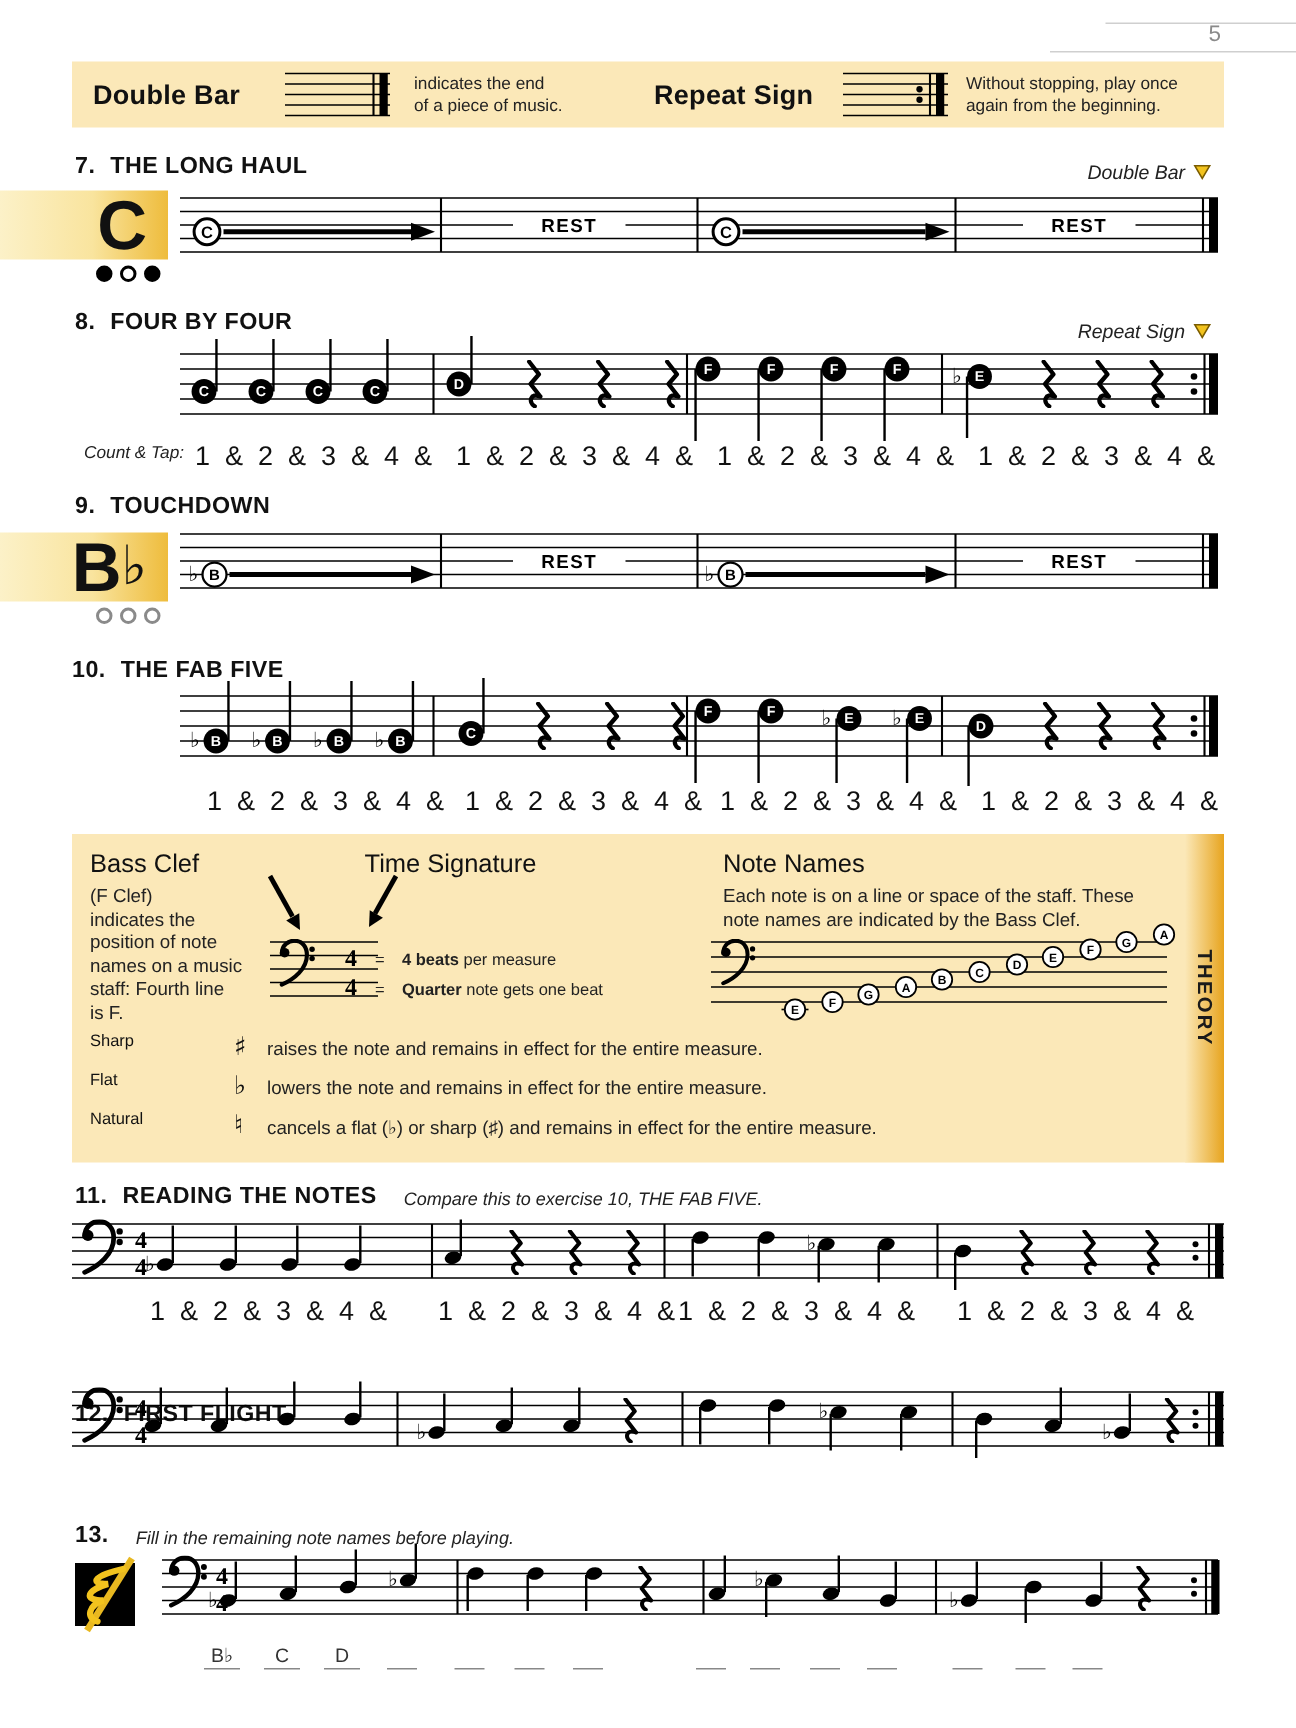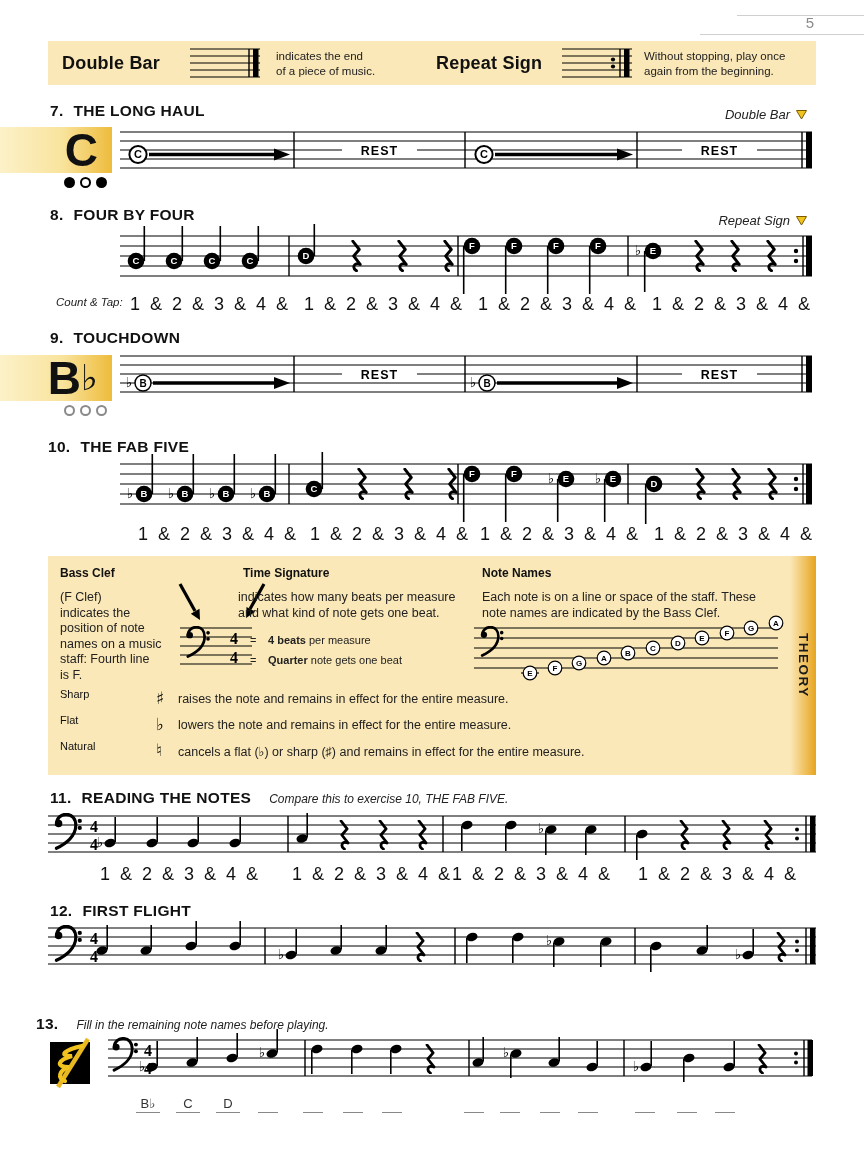--- a/index.html
+++ b/index.html
@@ -26,21 +26,21 @@
   .dot.f{background:#000}
   .dot.gray{border-color:#8a8a8a}
   
   .cnt{position:absolute;font-weight:normal;font-size:18px;word-spacing:5px;white-space:pre}
   .ctl{position:absolute;font-style:italic;font-size:11.5px;color:#222}
   
   .ans{position:absolute;width:24px;text-align:center;font-size:13px;color:#333;
        border-bottom:1.5px solid #888;padding-bottom:1px}
   .blank{position:absolute;width:20px;height:12px;border-bottom:1.5px solid #888}
   
-  .thh{position:absolute;font-weight:bold;font-size:12px}
+  .thh{position:absolute;font-weight:normal;font-size:17px}
   .thb{position:absolute;font-size:12.5px;line-height:15.5px;color:#222}
   .eqrow{position:absolute;font-size:11px;color:#222}
   .eqrow .eq{display:inline-block;width:18px}
   .accterm{position:absolute;font-weight:normal;font-size:11px}
   .accsym{position:absolute;font-size:17px;font-family:"DejaVu Sans",sans-serif}
   .accdesc{position:absolute;font-size:12.5px;color:#222}
   .theorytab{position:absolute;right:0;top:0;bottom:0;width:26px;
              background:linear-gradient(90deg,#FBE8B8,#E7A41E);
              display:flex;align-items:center;justify-content:center}
   .theorytab span{writing-mode:vertical-rl;font-weight:bold;font-size:13.5px;letter-spacing:1.5px;color:#1a1a1a}
@@ -349,24 +349,20 @@
     </svg>
     <svg style="left:126px;top:66px" width="84" height="54">
       <path class="sl" d="M6 6H78M6 15H78M6 24H78M6 33H78M6 42H78"></path>
       <use href="#bclef" x="10" y="4" width="26" height="32"></use>
       <text class="sig" x="60" y="22">4</text>
       <text class="sig" x="60" y="41">4</text>
     </svg>
     <div class="eqrow" style="left:202px;top:78px"><span class="eq">=</span><b>4 beats</b><span> per measure</span></div>
     <div class="eqrow" style="left:202px;top:98px"><span class="eq">=</span><b>Quarter</b><span> note gets one beat</span></div>
     <div class="thh" style="left:195px;top:10px">Time Signature</div>
-    <div class="thb" style="left:190px;top:34px">
-      <div>indicates how many beats per measure</div>
-      <div>and what kind of note gets one beat.</div>
-    </div>
     <div class="thh" style="left:434px;top:10px">Note Names</div>
     <div class="thb" style="left:434px;top:34px">
       <div>Each note is on a line or space of the staff.  These</div>
       <div>note names are indicated by the Bass Clef.</div>
     </div>
     <svg style="left:424px;top:60px" width="316" height="66">
       <path class="sl" d="M2 12H306M2 22H306M2 32H306M2 42H306M2 52H306"></path>
       <use href="#bclef" x="6" y="10" width="26" height="31"></use>
       <line class="sl" x1="49" y1="57" x2="67" y2="57"></line>
       <circle class="nn" cx="58" cy="57" r="6.8"></circle>
@@ -458,21 +454,21 @@
       <use href="#qrest" x="634" y="12" width="13" height="30"></use>
       <use href="#qrest" x="676" y="12" width="13" height="30"></use>
       <use href="#qrest" x="718" y="12" width="13" height="30"></use>
     </g>
   </svg>
   <div class="cnt" style="left:100px;top:864px">1 &amp; 2 &amp; 3 &amp; 4 &amp;</div>
   <div class="cnt" style="left:292px;top:864px">1 &amp; 2 &amp; 3 &amp; 4 &amp;</div>
   <div class="cnt" style="left:452px;top:864px">1 &amp; 2 &amp; 3 &amp; 4 &amp;</div>
   <div class="cnt" style="left:638px;top:864px">1 &amp; 2 &amp; 3 &amp; 4 &amp;</div>
 
-  <div class="exh" style="left:50px;top:902px">
+  <div class="exh" style="left:50px;top:934px">
     <span>12.</span>
       <span>FIRST FLIGHT</span>
   </div>
   <svg style="left:44px;top:920px" width="776" height="78">
     <path class="sl" d="M4 8H772M4 17H772M4 26H772M4 35H772M4 44H772"></path>
     <line class="bar" x1="221" y1="8" x2="221" y2="44"></line>
       <line class="bar" x1="411" y1="8" x2="411" y2="44"></line>
       <line class="bar" x1="591" y1="8" x2="591" y2="44"></line>
     <circle cx="753" cy="21.5" r="2"></circle>
       <circle cx="753" cy="30.5" r="2"></circle>
@@ -517,21 +513,21 @@
         <line class="stem" x1="606.8" y1="27" x2="606.8" y2="52"></line>
       <ellipse class="nhead" cx="658" cy="30.5" rx="5.6" ry="4.1" transform="rotate(-16 658 30.5)"></ellipse>
         <line class="stem" x1="663.2" y1="29.5" x2="663.2" y2="5"></line>
       <text class="flat" x="694" y="39">♭</text>
       <ellipse class="nhead" cx="704" cy="35" rx="5.6" ry="4.1" transform="rotate(-16 704 35)"></ellipse>
         <line class="stem" x1="709.2" y1="34" x2="709.2" y2="9"></line>
       <use href="#qrest" x="731" y="12" width="13" height="30"></use>
     </g>
   </svg>
 
-  <div class="exh" style="left:36px;top:1015px">
+  <div class="exh" style="left:50px;top:1015px">
     <span>13.</span>
     <span class="sub">Fill in the remaining note names before playing.</span>
   </div>
   <svg style="left:48px;top:1038px" width="46" height="50">
     <rect x="2" y="4" width="40" height="42" fill="#000"></rect>
     <path d="M40,1 L10,49" stroke="#E8B820" stroke-width="4.5" fill="none"></path>
     <path d="M34,8 C16,12 10,18 24,18 C10,22 7,29 21,29 C11,32 9,41 17,43" stroke="#F2C31E" stroke-width="4.2" fill="none" stroke-linecap="round"></path>
   </svg>
   <svg style="left:104px;top:1032px" width="712" height="78">
     <path class="sl" d="M4 8H708M4 17H708M4 26H708M4 35H708M4 44H708"></path>

